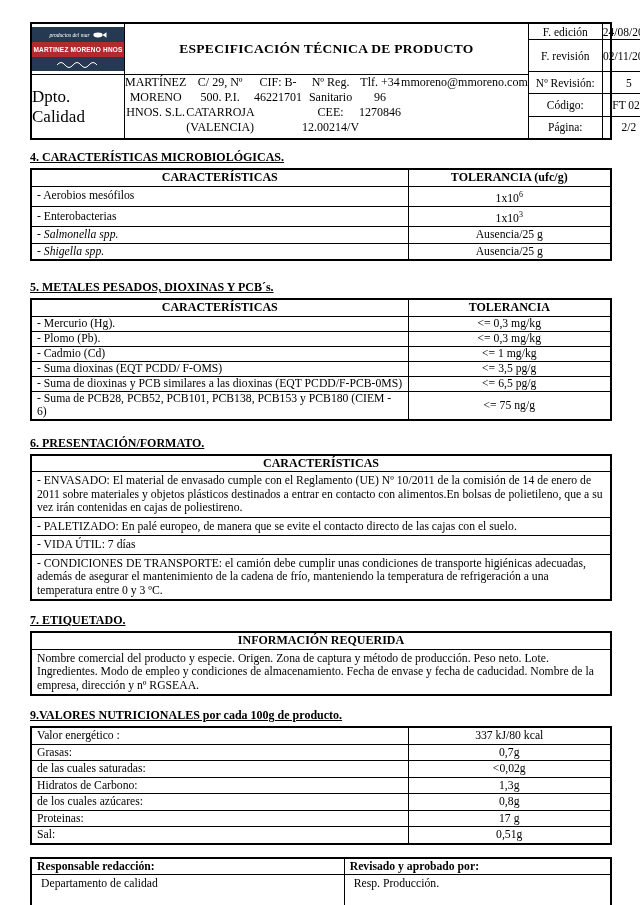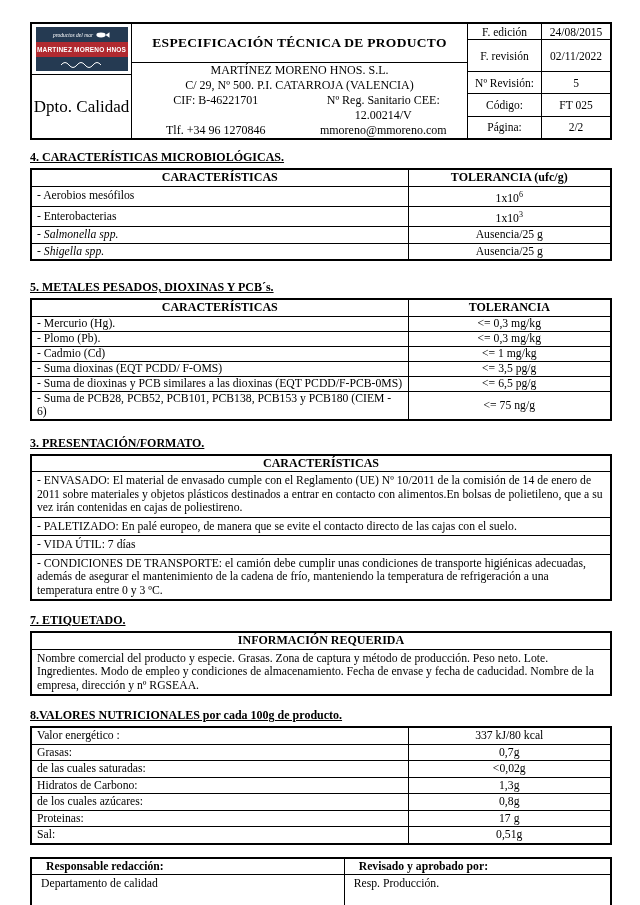--- a/index.html
+++ b/index.html
@@ -11,21 +11,21 @@
   }
   
   .hdr { display:flex; border:2px solid #000; height:118px; }
   .hdr-col1 { width:100px; border-right:1px solid #000; display:flex; flex-direction:column; }
   .hdr-col2 { flex:1; border-right:1px solid #000; display:flex; flex-direction:column; }
   .hdr-col3 { width:142px; display:flex; flex-direction:column; }
   .logo-cell { height:51px; border-bottom:1px solid #000; display:flex; align-items:center; justify-content:center; }
   .dept-cell { flex:1; display:flex; align-items:center; justify-content:center; font-size:17px; }
   .title-cell { height:51px; border-bottom:1px solid #000; display:flex; align-items:center; justify-content:center;
                 font-weight:bold; font-size:13.5px; letter-spacing:0.3px;text-align:center; }
-  .company-cell { flex:1; display:flex; flex-direction:column; justify-content:flex-start; font-size:12px; text-align:center; line-height:15px; }
+  .company-cell { flex:1; display:flex; flex-direction:row; justify-content:flex-start; font-size:12px; text-align:center; line-height:15px; }
   .company-split { display:flex; }
   .company-split span { flex:1; text-align:center; }
   .meta-row { display:flex; border-bottom:1px solid #000; font-size:11.5px; }
   .meta-row:last-child { border-bottom:none; }
   .meta-row .ml { width:74px; border-right:1px solid #000; display:flex; align-items:center; justify-content:center; text-align:center; }
   .meta-row .mv { flex:1; display:flex; align-items:center; justify-content:center; text-align:center; }
   .mr-tall { height:16px; } .mr-med { height:32px; } .mr-small { flex:1; }
   
   .logo { width:92px; }
   .band { display:flex; align-items:center; justify-content:center; color:#fff; overflow:hidden; }
@@ -43,21 +43,21 @@
   .c1 { width:65%; } .c2 { width:35%; }
   td.val { text-align:center; }
   td.it { font-style:italic; }
   .tight td { padding-top:0.5px; padding-bottom:0.5px; line-height:13px; }
   sup { font-size:8px; }
   .para-cell { padding:2px 5px; }
   td.ctr { text-align:left; }
   
   .ftr { table-layout:fixed; }
   .ftr .fl { width:54%; } .ftr .fr { width:46%; }
-  .ftr th { text-align:left; font-size:11.7px; padding-left:14px; }
+  .ftr th { text-align:left; font-size:11.7px; padding-left:5px; }
   .ftr td { height:36px; vertical-align:top; padding-top:2px; padding-left:9px; }
 </style>
 </head>
 <body>
 
 <div class="page">
 
   <div class="hdr">
     <div class="hdr-col1">
       <div class="logo-cell">
@@ -177,21 +177,21 @@
         <td>- Suma de dioxinas y PCB similares a las dioxinas (EQT PCDD/F-PCB-0MS)</td>
         <td class="val">&lt;= 6,5 pg/g</td>
       </tr>
       <tr>
         <td>- Suma de PCB28, PCB52, PCB101, PCB138, PCB153 y PCB180 (CIEM - 6)</td>
         <td class="val">&lt;= 75 ng/g</td>
       </tr>
     </tbody>
   </table>
 
-  <div class="sec-heading mt15">3. PRESENTACIÓN/FORMATO.</div>
+  <div class="sec-heading mt15">6. PRESENTACIÓN/FORMATO.</div>
   <table>
     <thead>
       <tr>
         <th>CARACTERÍSTICAS</th>
       </tr>
     </thead>
     <tbody>
       <tr>
           <td class="para-cell">- ENVASADO: El material de envasado cumple con el Reglamento (UE) Nº 10/2011 de la comisión de 14 de enero de 2011 sobre materiales y objetos plásticos destinados a entrar en contacto con alimentos.En bolsas de polietileno, que a su vez irán contenidas en cajas de poliestireno.</td>
         </tr>
@@ -209,26 +209,26 @@
 
   <div class="sec-heading mt12">7. ETIQUETADO.</div>
   <table>
     <thead>
       <tr>
         <th>INFORMACIÓN REQUERIDA</th>
       </tr>
     </thead>
     <tbody>
       <tr>
-          <td class="para-cell">Nombre comercial del producto y especie. Grasas. Zona de captura y método de producción. Peso neto. Lote. Ingredientes. Modo de empleo y condiciones de almacenamiento. Fecha de envase y fecha de caducidad. Nombre de la empresa, dirección y nº RGSEAA.</td>
-        </tr>
-    </tbody>
-  </table>
-
-  <div class="sec-heading mt12">8.VALORES NUTRICIONALES por cada 100g de producto.</div>
+          <td class="para-cell">Nombre comercial del producto y especie. Origen. Zona de captura y método de producción. Peso neto. Lote. Ingredientes. Modo de empleo y condiciones de almacenamiento. Fecha de envase y fecha de caducidad. Nombre de la empresa, dirección y nº RGSEAA.</td>
+        </tr>
+    </tbody>
+  </table>
+
+  <div class="sec-heading mt12">9.VALORES NUTRICIONALES por cada 100g de producto.</div>
   <table>
     <tbody>
       <tr>
         <td class="c1">Valor energético :</td>
         <td class="c2 val">337 kJ/80 kcal</td>
       </tr>
       <tr>
         <td>Grasas:</td>
         <td class="val">0,7g</td>
       </tr>

